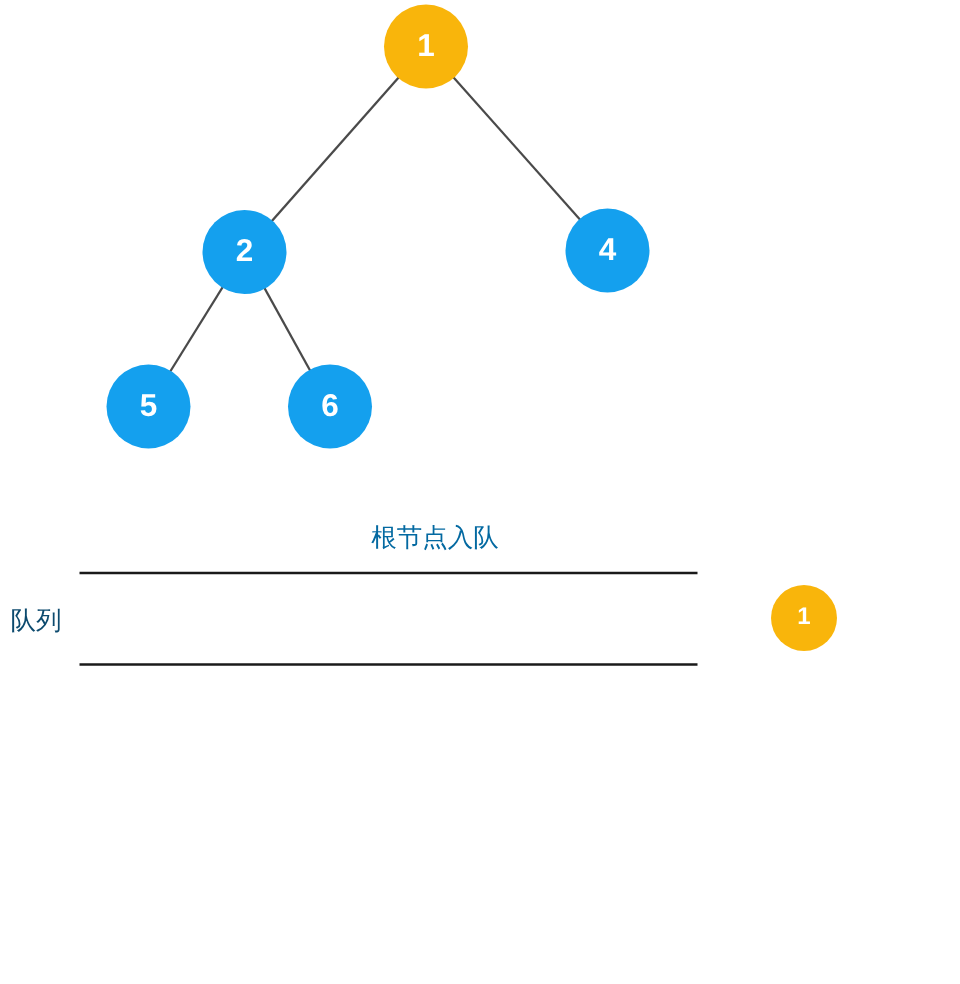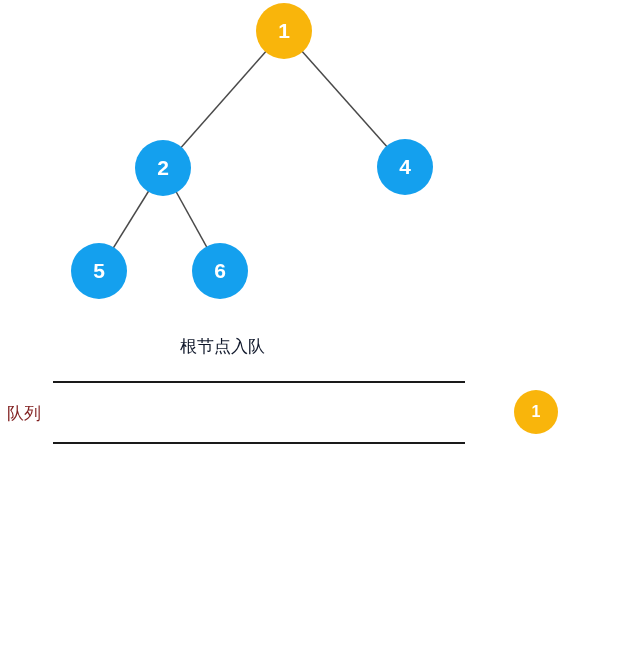--- a/index.html
+++ b/index.html
@@ -26,32 +26,32 @@
     font-weight: 700;
     z-index: 1;
     user-select: none;
   }
   .node.big { width: 56px; height: 56px; font-size: 21px; }
   .node.small { width: 44px; height: 44px; font-size: 16px; }
   .node.orange { background: #F9B50B; }
   .node.blue { background: #14A0EE; }
   .caption {
     position: absolute;
-    left: 180px; top: 335px;
+    left: 180px; top: 347px;
     width: 220px;
-    text-align: left;
+    text-align: center;
     font-size: 17px;
-    color: #0f172a;
+    color: #0369a1;
     z-index: 1;
   }
   .queue-label {
     position: absolute;
     left: 7px; top: 402px;
     font-size: 17px;
-    color: #7f1d1d;
+    color: #0c4a6e;
     z-index: 1;
   }
 </style>
 </head>
 <body>
 
 <div class="canvas">
 
   <svg class="edges-layer" width="640" height="656" viewBox="0 0 640 656">
     <line x1="284" y1="31" x2="163" y2="168" stroke="#4A4A4A" stroke-width="1.5"></line>

